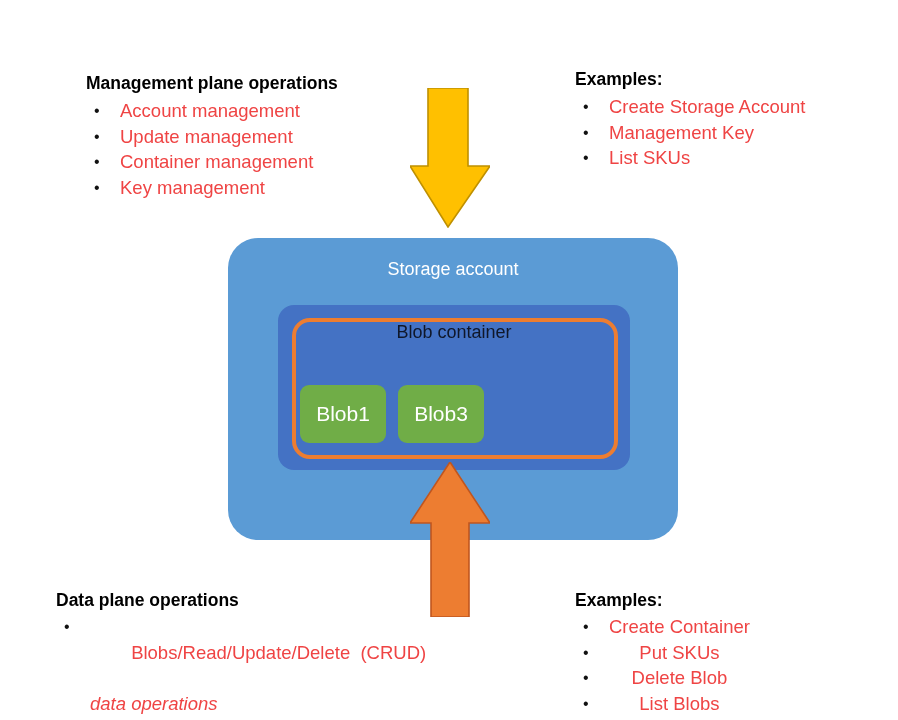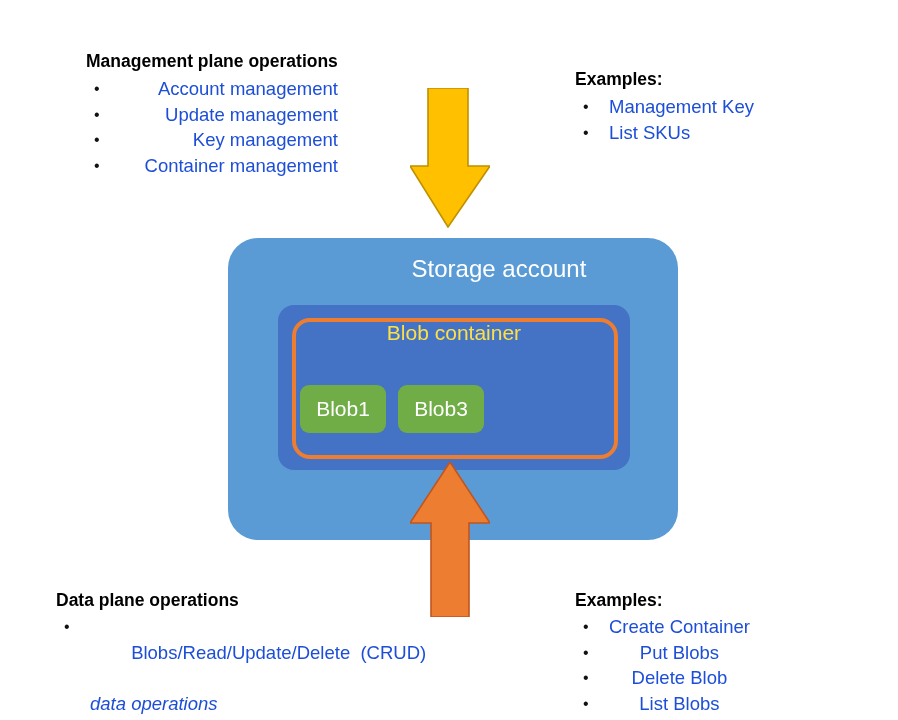--- a/index.html
+++ b/index.html
@@ -33,40 +33,40 @@
   }
   .bullet-list {
     list-style: none;
     margin: 0;
     padding: 0;
   }
   .bullet-item {
     position: relative;
     font-size: 18.5px;
     line-height: 25.5px;
-    color: #1d4ed8;
+    color: #ef4444;
     padding-left: 34px;
     white-space: pre;
   }
   .bullet-item::before {
     content: "\2022";
     position: absolute;
     left: 8px;
     top: 0;
     font-size: 16px;
     line-height: 25.5px;
     color: #111111;
   }
   .bullet-item .cont {
     display: block;
     white-space: pre;
     font-style: italic;
   }
 
-  #mgmt-block  { left: 86px;  top: 49px; text-align: right; }
+  #mgmt-block  { left: 86px;  top: 71px; }
   #mgmt-block .bullet-list { margin-top: 3px; }
   #mgmt-examples-block { left: 575px; top: 67px; }
   #mgmt-examples-block .bullet-list { margin-top: 3px; }
   #data-block  { left: 56px;  top: 588px; }
   #data-block .bullet-list { margin-top: 2px; }
   #data-examples-block { left: 575px; top: 588px; }
   #data-examples-block .bullet-list { margin-top: 2px; text-align: center; }
 
   
   #storage-account {
@@ -79,23 +79,22 @@
     border-radius: 30px;
     box-sizing: border-box;
   }
   #storage-account-label {
     position: absolute;
     left: 0;
     top: 16px;
     width: 100%;
     text-align: center;
     color: #ffffff;
-    font-size: 24px;
+    font-size: 18px;
     line-height: 30px;
-    margin-left: 46px;
   }
 
   
   #blob-container {
     position: absolute;
     left: 50px;
     top: 67px;
     width: 352px;
     height: 165px;
     background: #4472c4;
@@ -112,37 +111,37 @@
     border-radius: 18px;
     box-sizing: border-box;
     pointer-events: none;
   }
   #blob-container-label {
     position: absolute;
     left: 0;
     top: 13px;
     width: 100%;
     text-align: center;
-    color: #fde047;
-    font-size: 21px;
+    color: #0f172a;
+    font-size: 18px;
     line-height: 29px;
   }
 
   
   #blobs-row {
     position: absolute;
     left: 22px;
     top: 80px;
     width: 308px;
     display: flex;
     gap: 12px;
   }
   .blob-box {
     width: 86px;
-    height: 48px;
+    height: 58px;
     background: #70ad47;
     border-radius: 9px;
     display: flex;
     align-items: center;
     justify-content: center;
     color: #ffffff;
     font-size: 21px;
     box-sizing: border-box;
   }
 
@@ -166,28 +165,29 @@
 </head>
 <body>
 
 <div id="canvas">
 
   <div class="text-block" id="mgmt-block">
     <div class="block-title">Management plane operations</div>
     <ul class="bullet-list">
       <li class="bullet-item">Account management</li>
       <li class="bullet-item">Update management</li>
+      <li class="bullet-item">Container management</li>
       <li class="bullet-item">Key management</li>
-      <li class="bullet-item">Container management</li>
     </ul>
   </div>
 
   <div class="text-block" id="mgmt-examples-block">
     <div class="block-title">Examples:</div>
     <ul class="bullet-list">
+      <li class="bullet-item">Create Storage Account</li>
       <li class="bullet-item">Management Key</li>
       <li class="bullet-item">List SKUs</li>
     </ul>
   </div>
 
   <svg class="arrow" id="arrow-down-mgmt" viewBox="0 0 80 140">
     <polygon points="18,0 58,0 58,78 80,78 38,139 0,78 18,78" fill="#ffc000" stroke="#bf9000" stroke-width="1.6"></polygon>
   </svg>
 
   <div id="storage-account">
@@ -216,19 +216,19 @@
         <span class="cont">data operations</span>
       </li>
 
     </ul>
   </div>
 
   <div class="text-block" id="data-examples-block">
     <div class="block-title">Examples:</div>
     <ul class="bullet-list">
       <li class="bullet-item">Create Container</li>
-      <li class="bullet-item">Put Blobs</li>
+      <li class="bullet-item">Put SKUs</li>
       <li class="bullet-item">Delete Blob</li>
       <li class="bullet-item">List Blobs</li>
     </ul>
   </div>
 
 </div>
 
 </body></html>

